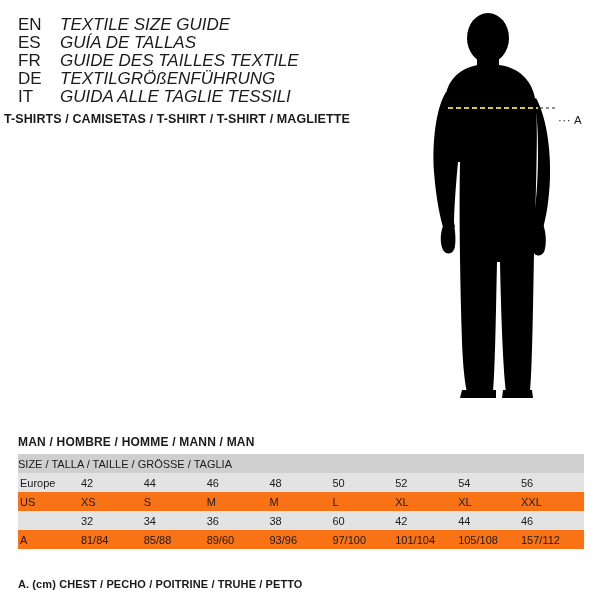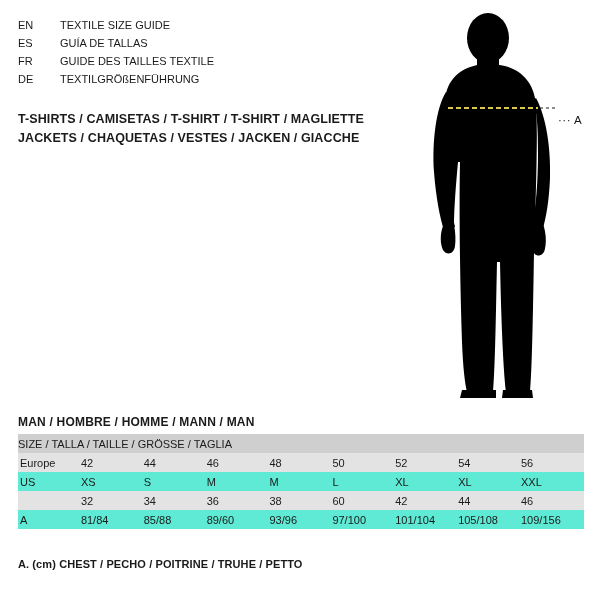--- a/index.html
+++ b/index.html
@@ -26,37 +26,38 @@
     position: absolute;
     top: 16px;
     left: 18px;
     width: 380px;
   }
   .lang-row {
     display: flex;
     align-items: flex-end;
     line-height: 18px;
     height: 18px;
-    font-size: 11px;
+    font-size: 17px;
   }
   .lang-code {
     width: 42px;
     flex: 0 0 42px;
     color: #1a1a1a;
   }
   .lang-text {
     flex: 1 1 auto;
     color: #1a1a1a;
+    font-style: italic;
   }
 
   
   .garment-block {
     position: absolute;
     top: 110px;
-    left: 18px;
+    left: 4px;
     width: 400px;
   }
   .garment-line {
     font-size: 12.5px;
     font-weight: bold;
     line-height: 19px;
     color: #1a1a1a;
     letter-spacing: 0.1px;
   }
 
@@ -77,21 +78,21 @@
     top: 102px;
     font-size: 11.5px;
     color: #1a1a1a;
     letter-spacing: 0.5px;
   }
 
   
   .table-block {
     position: absolute;
     left: 18px;
-    top: 415px;
+    top: 435px;
     width: 566px;
   }
   .table-title {
     font-size: 12px;
     font-weight: bold;
     color: #1a1a1a;
     margin-bottom: 5px;
     letter-spacing: 0.2px;
   }
   table.size-table {
@@ -112,21 +113,21 @@
     font-weight: bold;
     font-size: 11px;
     color: #1a1a1a;
     padding-left: 2px;
   }
   .row-shade td {
     background: #e3e3e3;
     margin-left: 6px;
   }
   .row-plain td {
-    background: #5eead4;
+    background: #f97316;
   }
   .col-label {
     width: 88px;
     padding-left: 2px !important;
   }
   .val {
     text-align: left;
   }
   .note {
     margin-top: 29px;
@@ -151,25 +152,28 @@
       <span class="lang-text">GUÍA DE TALLAS</span>
     </div>
     <div class="lang-row">
       <span class="lang-code">FR</span>
       <span class="lang-text">GUIDE DES TAILLES TEXTILE</span>
     </div>
     <div class="lang-row">
       <span class="lang-code">DE</span>
       <span class="lang-text">TEXTILGRÖßENFÜHRUNG</span>
     </div>
+    <div class="lang-row">
+      <span class="lang-code">IT</span>
+      <span class="lang-text">GUIDA ALLE TAGLIE TESSILI</span>
+    </div>
   </div>
 
   <div class="garment-block">
     <div class="garment-line">T-SHIRTS / CAMISETAS / T-SHIRT / T-SHIRT / MAGLIETTE</div>
-    <div class="garment-line">JACKETS / CHAQUETAS / VESTES / JACKEN / GIACCHE</div>
   </div>
 
   <div class="figure-wrap">
     <svg width="190" height="390" viewBox="0 0 190 390" xmlns="http://www.w3.org/2000/svg" aria-hidden="true">
       <g>
 
         <ellipse cx="78" cy="26" rx="21" ry="25" fill="#000000"></ellipse>
 
         <rect x="67" y="44" width="22" height="14" fill="#000000"></rect>
 
@@ -253,20 +257,20 @@
         </tr>
         <tr class="row-plain">
           <td class="col-label">A</td>
           <td class="val">81/84</td>
           <td class="val">85/88</td>
           <td class="val">89/60</td>
           <td class="val">93/96</td>
           <td class="val">97/100</td>
           <td class="val">101/104</td>
           <td class="val">105/108</td>
-          <td class="val">109/156</td>
+          <td class="val">157/112</td>
         </tr>
       </tbody>
     </table>
     <div class="note">A. (cm) CHEST / PECHO / POITRINE / TRUHE / PETTO</div>
   </div>
 
 </div>
 
 </body></html>

